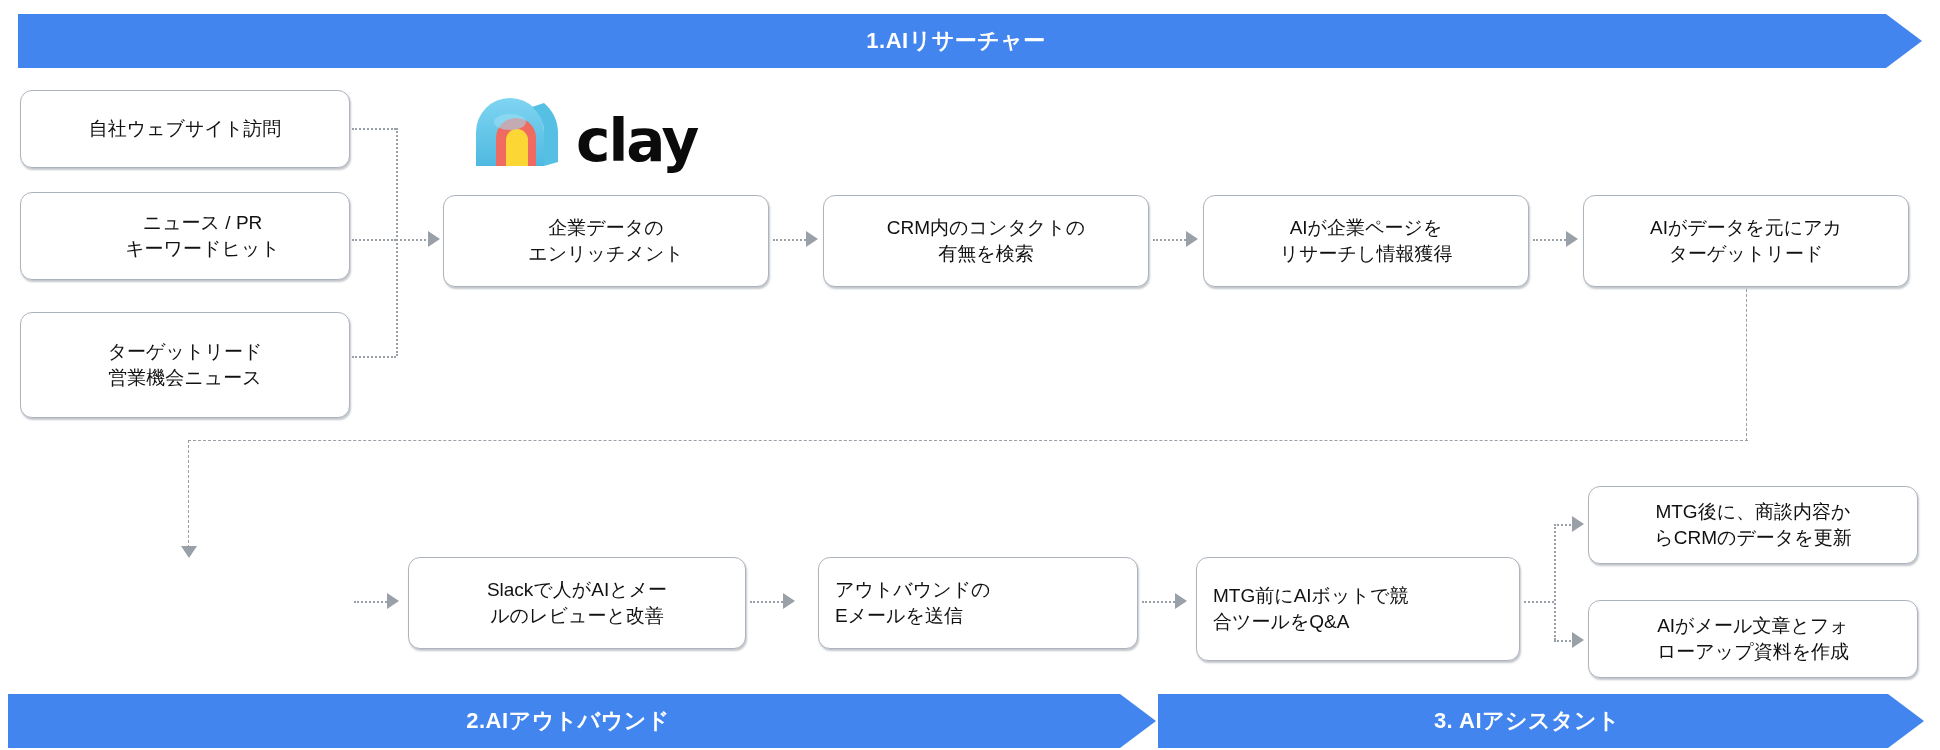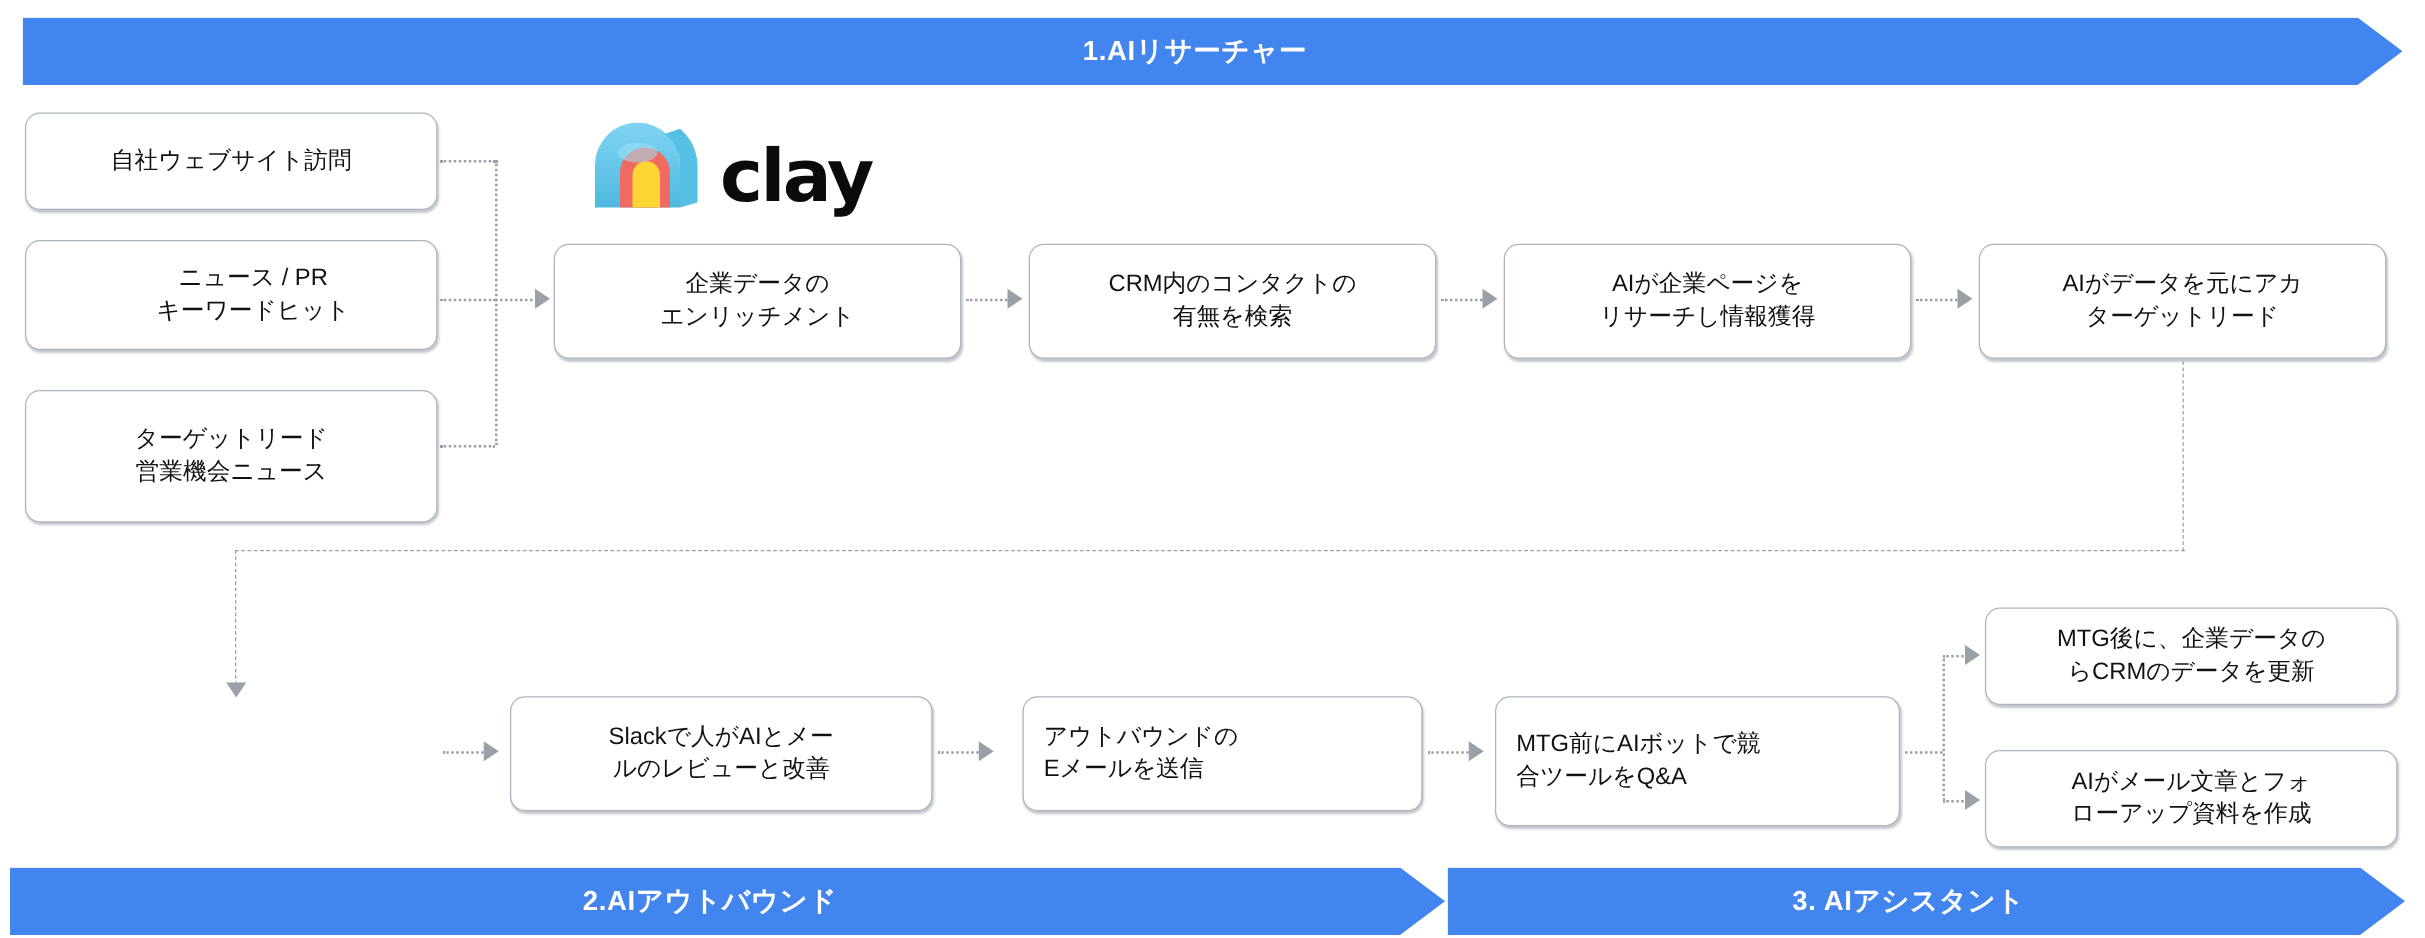--- a/index.html
+++ b/index.html
@@ -162,21 +162,21 @@
   <div class="node left-text" style="left:1196px;top:557px;width:324px;height:104px;">MTG前にAIボットで競
 合ツールをQ&amp;A</div>
 
   <div class="dot-h" style="left:1524px;top:601px;width:30px;"></div>
   <div class="dot-v" style="left:1554px;top:524px;height:116px;"></div>
   <div class="dot-h" style="left:1554px;top:524px;width:20px;"></div>
   <div class="arrow-r" style="left:1572px;top:516px;"></div>
   <div class="dot-h" style="left:1554px;top:640px;width:20px;"></div>
   <div class="arrow-r" style="left:1572px;top:632px;"></div>
 
-  <div class="node" style="left:1588px;top:486px;width:330px;height:78px;">MTG後に、企業データの
+  <div class="node" style="left:1588px;top:486px;width:330px;height:78px;">MTG後に、商談内容か
 らCRMのデータを更新</div>
   <div class="node" style="left:1588px;top:600px;width:330px;height:78px;">AIがメール文章とフォ
 ローアップ資料を作成</div>
 
   <div class="banner" id="banner-bottom-left">
     <div class="band"></div>
     <div class="btxt">2.AIアウトバウンド</div>
   </div>
 
   <div class="banner" id="banner-bottom-right">

